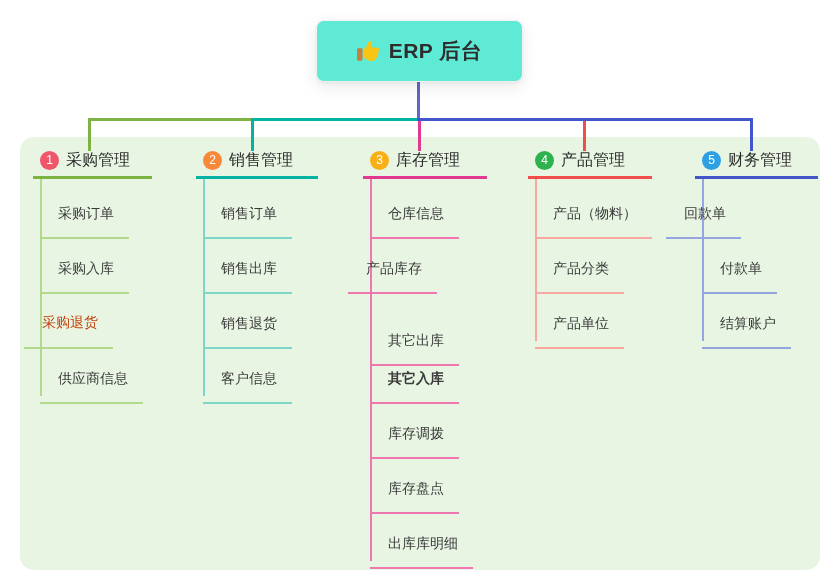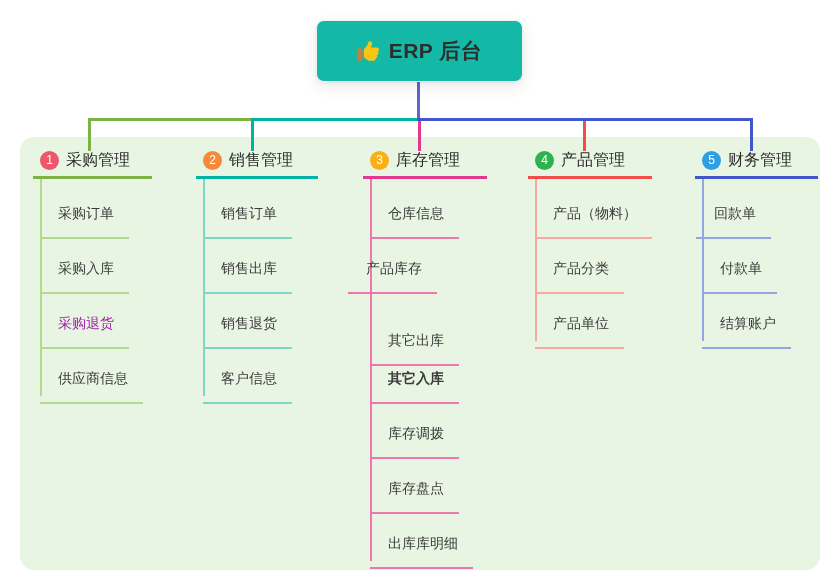--- a/index.html
+++ b/index.html
@@ -4,21 +4,21 @@
 <style>
   * { margin:0; padding:0; box-sizing:border-box; }
   html,body { width:839px; height:588px; }
   body { font-family:"Liberation Sans","DejaVu Sans",sans-serif; background:#ffffff; }
   #stage { position:relative; width:839px; height:588px; overflow:hidden; background:#ffffff; }
 
   .panel { position:absolute; left:20px; top:137px; width:800px; height:433px;
            background:#e9f5e3; border-radius:14px; }
 
   .root-node { position:absolute; left:316px; top:20px; width:207px; height:62px;
-               background:#14b8a6; border:1px solid #f1f1f1; border-radius:8px;
+               background:#5eead4; border:1px solid #f1f1f1; border-radius:8px;
                box-shadow:0 1px 3px rgba(0,0,0,.05), 0 5px 16px rgba(0,0,0,.09);
                display:flex; align-items:center; justify-content:center; gap:10px;
                cursor:pointer; }
   .root-label { font-size:21px; font-weight:600; color:#2d2d2d; letter-spacing:0.5px; }
 
   .conn { position:absolute; }
 
   .branch-title-row { position:absolute; height:22px; display:flex; align-items:center;
                       gap:7px; cursor:pointer; }
   .badge { width:19px; height:19px; border-radius:50%; color:#ffffff; font-size:12px;
@@ -53,21 +53,21 @@
 
   <div id="branches">
       <div class="title-underline" style="left: 33px; top: 176px; width: 119px; background: rgb(124, 179, 66);"></div>
       <div class="branch-title-row" style="left: 40px; top: 149px;">
         <div class="badge" style="background: rgb(240, 86, 106);">1</div>
         <div class="branch-title" style="color: rgb(45, 45, 45);">采购管理</div>
       </div>
       <div class="spine" style="left: 40px; top: 179px; height: 217px; background: rgb(179, 218, 140);"></div>
       <div class="child-node" style="left: 40px; top: 205px; border-bottom-color: rgb(179, 218, 140); color: rgb(58, 58, 58);">采购订单</div>
       <div class="child-node" style="left: 40px; top: 260px; border-bottom-color: rgb(179, 218, 140); color: rgb(58, 58, 58);">采购入库</div>
-      <div class="child-node" style="left: 40px; top: 315px; border-bottom-color: rgb(179, 218, 140); color: #a21caf;">采购退货</div>
+      <div class="child-node" style="left: 24px; top: 315px; border-bottom-color: rgb(179, 218, 140); color: #c2410c; font-family: Liberation Mono, monospace;">采购退货</div>
       <div class="child-node" style="left: 40px; top: 370px; border-bottom-color: rgb(179, 218, 140); color: rgb(58, 58, 58);">供应商信息</div>
       <div class="title-underline" style="left: 196px; top: 176px; width: 122px; background: rgb(0, 179, 162);"></div>
       <div class="branch-title-row" style="left: 203px; top: 149px;">
         <div class="badge" style="background: rgb(248, 136, 58);">2</div>
         <div class="branch-title" style="color: rgb(45, 45, 45);">销售管理</div>
       </div>
       <div class="spine" style="left: 203px; top: 179px; height: 217px; background: rgb(126, 214, 201);"></div>
       <div class="child-node" style="left: 203px; top: 205px; border-bottom-color: rgb(126, 214, 201); color: rgb(58, 58, 58);">销售订单</div>
       <div class="child-node" style="left: 203px; top: 260px; border-bottom-color: rgb(126, 214, 201); color: rgb(58, 58, 58);">销售出库</div>
       <div class="child-node" style="left: 203px; top: 315px; border-bottom-color: rgb(126, 214, 201); color: rgb(58, 58, 58);">销售退货</div>
@@ -93,21 +93,21 @@
       <div class="spine" style="left: 535px; top: 179px; height: 162px; background: rgb(248, 168, 160);"></div>
       <div class="child-node" style="left: 535px; top: 205px; border-bottom-color: rgb(248, 168, 160); color: rgb(58, 58, 58);">产品（物料）</div>
       <div class="child-node" style="left: 535px; top: 260px; border-bottom-color: rgb(248, 168, 160); color: rgb(58, 58, 58);">产品分类</div>
       <div class="child-node" style="left: 535px; top: 315px; border-bottom-color: rgb(248, 168, 160); color: rgb(58, 58, 58);">产品单位</div>
       <div class="title-underline" style="left: 695px; top: 176px; width: 123px; background: rgb(67, 85, 203);"></div>
       <div class="branch-title-row" style="left: 702px; top: 149px;">
         <div class="badge" style="background: rgb(45, 160, 228);">5</div>
         <div class="branch-title" style="color: rgb(45, 45, 45);">财务管理</div>
       </div>
       <div class="spine" style="left: 702px; top: 179px; height: 162px; background: rgb(149, 165, 226);"></div>
-      <div class="child-node" style="left: 696px; top: 205px; border-bottom-color: rgb(149, 165, 226); color: rgb(58, 58, 58);">回款单</div>
+      <div class="child-node" style="left: 666px; top: 205px; border-bottom-color: rgb(149, 165, 226); color: rgb(58, 58, 58);">回款单</div>
       <div class="child-node" style="left: 702px; top: 260px; border-bottom-color: rgb(149, 165, 226); color: rgb(58, 58, 58);">付款单</div>
       <div class="child-node" style="left: 702px; top: 315px; border-bottom-color: rgb(149, 165, 226); color: rgb(58, 58, 58);">结算账户</div>
     </div>
 
   <div class="root-node">
     <svg width="22" height="22" viewBox="0 0 512 512">
       <path id="icon-hand" fill="#f9c513" d="M313.4 32.9c26 5.2 42.9 30.5 37.7 56.5l-2.3 11.4c-5.3 26.7-15.1 52.1-28.8 75.2l144 0c26.5 0 48 21.5 48 48c0 18.5-10.5 34.6-25.9 42.6C497 275.4 504 288.9 504 304c0 23.4-16.8 42.9-38.9 47.1c4.4 7.3 6.9 15.8 6.9 24.9c0 21.3-13.9 39.4-33.1 45.6c.7 3.3 1.1 6.8 1.1 10.4c0 26.5-21.5 48-48 48l-97.5 0c-19 0-37.5-5.6-53.3-16.1l-38.5-25.7C176 420.4 160 390.4 160 358.3l0-38.3 0-48 0-24.9c0-29.2 13.3-56.7 36-75l7.4-5.9c26.5-21.2 44.6-51 51.2-84.2l2.3-11.4c5.2-26 30.5-42.9 56.5-37.7z"></path>
       <path id="icon-cuff" fill="#c77e3e" d="M32 192l64 0c17.7 0 32 14.3 32 32l0 224c0 17.7-14.3 32-32 32l-64 0c-17.7 0-32-14.3-32-32L0 224c0-17.7 14.3-32 32-32z"></path>
     </svg>
     <span class="root-label">ERP 后台</span>

